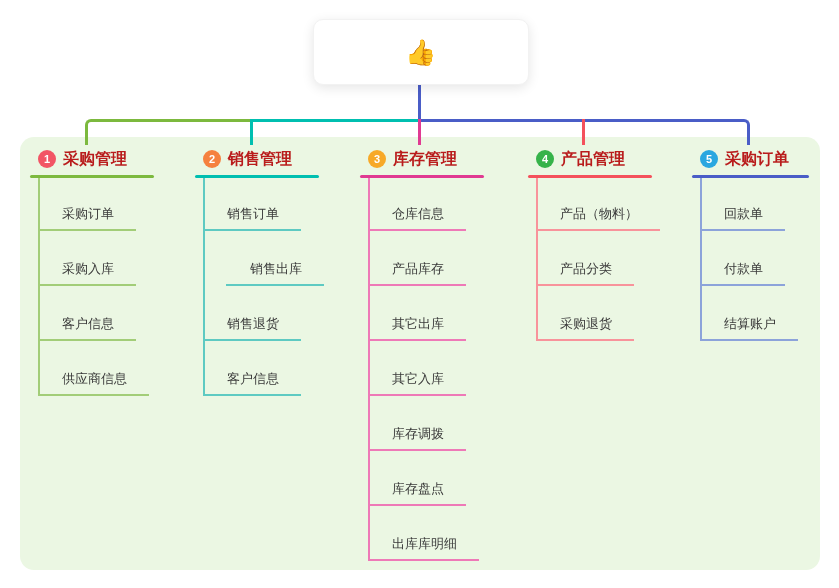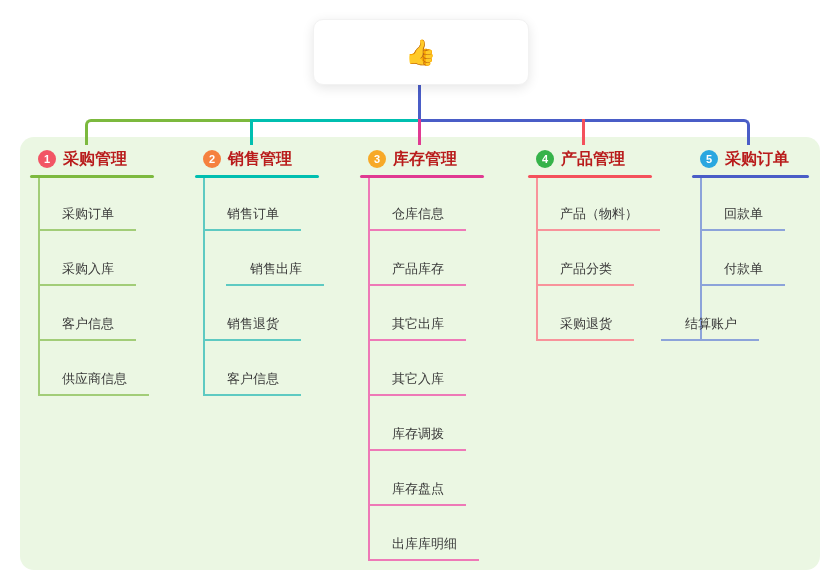--- a/index.html
+++ b/index.html
@@ -101,16 +101,16 @@
       <div class="child" style="left: 536px; top: 260px; border-bottom-color: rgb(248, 147, 155);"><span>产品分类</span></div>
       <div class="child" style="left: 536px; top: 315px; border-bottom-color: rgb(248, 147, 155);"><span>采购退货</span></div>
       <div class="seg" style="left: 692px; top: 175px; width: 117px; height: 3px; background: rgb(74, 93, 199); border-radius: 2px;"></div>
       <div class="branch-header" style="left: 700px; top: 148px;">
         <span class="badge" style="background: rgb(42, 167, 224);">5</span>
         <span class="btext">采购订单</span>
       </div>
       <div class="seg" style="left: 700px; top: 178px; width: 2px; height: 163px; background: rgb(140, 163, 218);"></div>
       <div class="child" style="left: 700px; top: 205px; border-bottom-color: rgb(140, 163, 218);"><span>回款单</span></div>
       <div class="child" style="left: 700px; top: 260px; border-bottom-color: rgb(140, 163, 218);"><span>付款单</span></div>
-      <div class="child" style="left: 661px; top: 315px; border-bottom-color: rgb(140, 163, 218);"><span>结算账户</span></div>
+      <div class="child" style="left: 700px; top: 315px; border-bottom-color: rgb(140, 163, 218);"><span>结算账户</span></div>
     </div>
 
 </div>
 
 </body></html>

